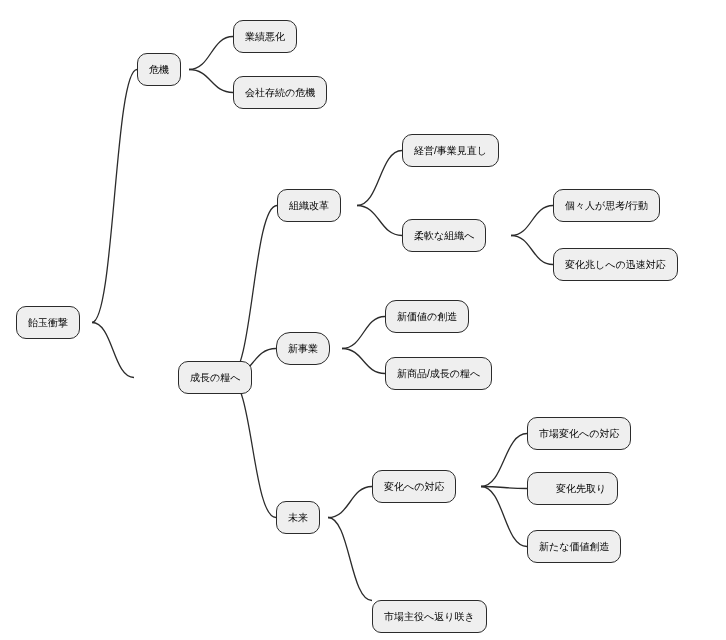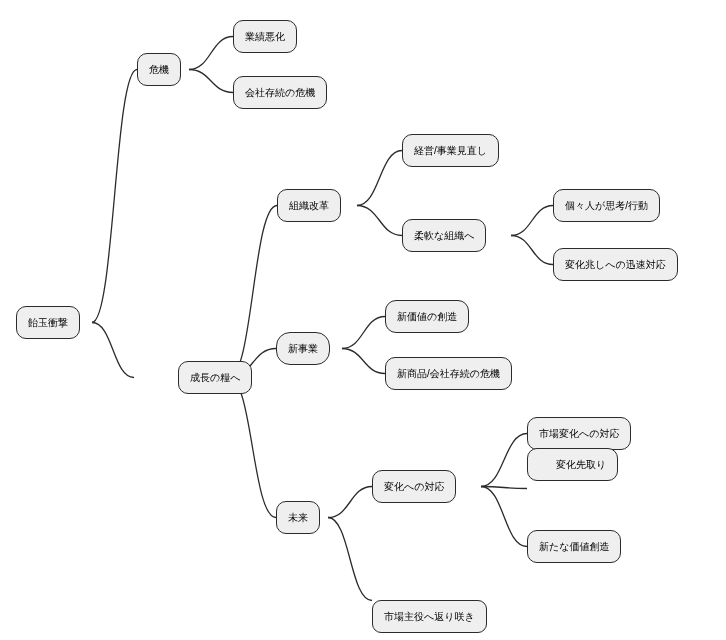--- a/index.html
+++ b/index.html
@@ -71,20 +71,20 @@
     <div class="mm-node" style="left: 233px; top: 20px;">業績悪化</div>
     <div class="mm-node" style="left: 233px; top: 76px;">会社存続の危機</div>
     <div class="mm-node" style="left: 134px; top: 361px; margin-left: 44px;">成長の糧へ</div>
     <div class="mm-node" style="left: 277px; top: 189px;">組織改革</div>
     <div class="mm-node" style="left: 402px; top: 134px;">経営/事業見直し</div>
     <div class="mm-node" style="left: 402px; top: 219px;">柔軟な組織へ</div>
     <div class="mm-node" style="left: 553px; top: 189px;">個々人が思考/行動</div>
     <div class="mm-node" style="left: 553px; top: 248px;">変化兆しへの迅速対応</div>
     <div class="mm-node" style="left: 276px; top: 332px; border-radius: 14px;">新事業</div>
     <div class="mm-node" style="left: 385px; top: 300px; border-radius: 11px;">新価値の創造</div>
-    <div class="mm-node" style="left: 385px; top: 357px;">新商品/会社存続の危機</div>
+    <div class="mm-node" style="left: 385px; top: 357px;">新商品/成長の糧へ</div>
     <div class="mm-node" style="left: 276px; top: 501px;">未来</div>
     <div class="mm-node" style="left: 372px; top: 470px;">変化への対応</div>
     <div class="mm-node" style="left: 527px; top: 417px;">市場変化への対応</div>
-    <div class="mm-node" style="left: 527px; top: 448px; padding-left: 28px;">変化先取り</div>
+    <div class="mm-node" style="left: 527px; top: 472px; padding-left: 28px;">変化先取り</div>
     <div class="mm-node" style="left: 527px; top: 530px;">新たな価値創造</div>
     <div class="mm-node" style="left: 372px; top: 600px; border-radius: 9px;">市場主役へ返り咲き</div>
   </div>
 
 </body></html>

